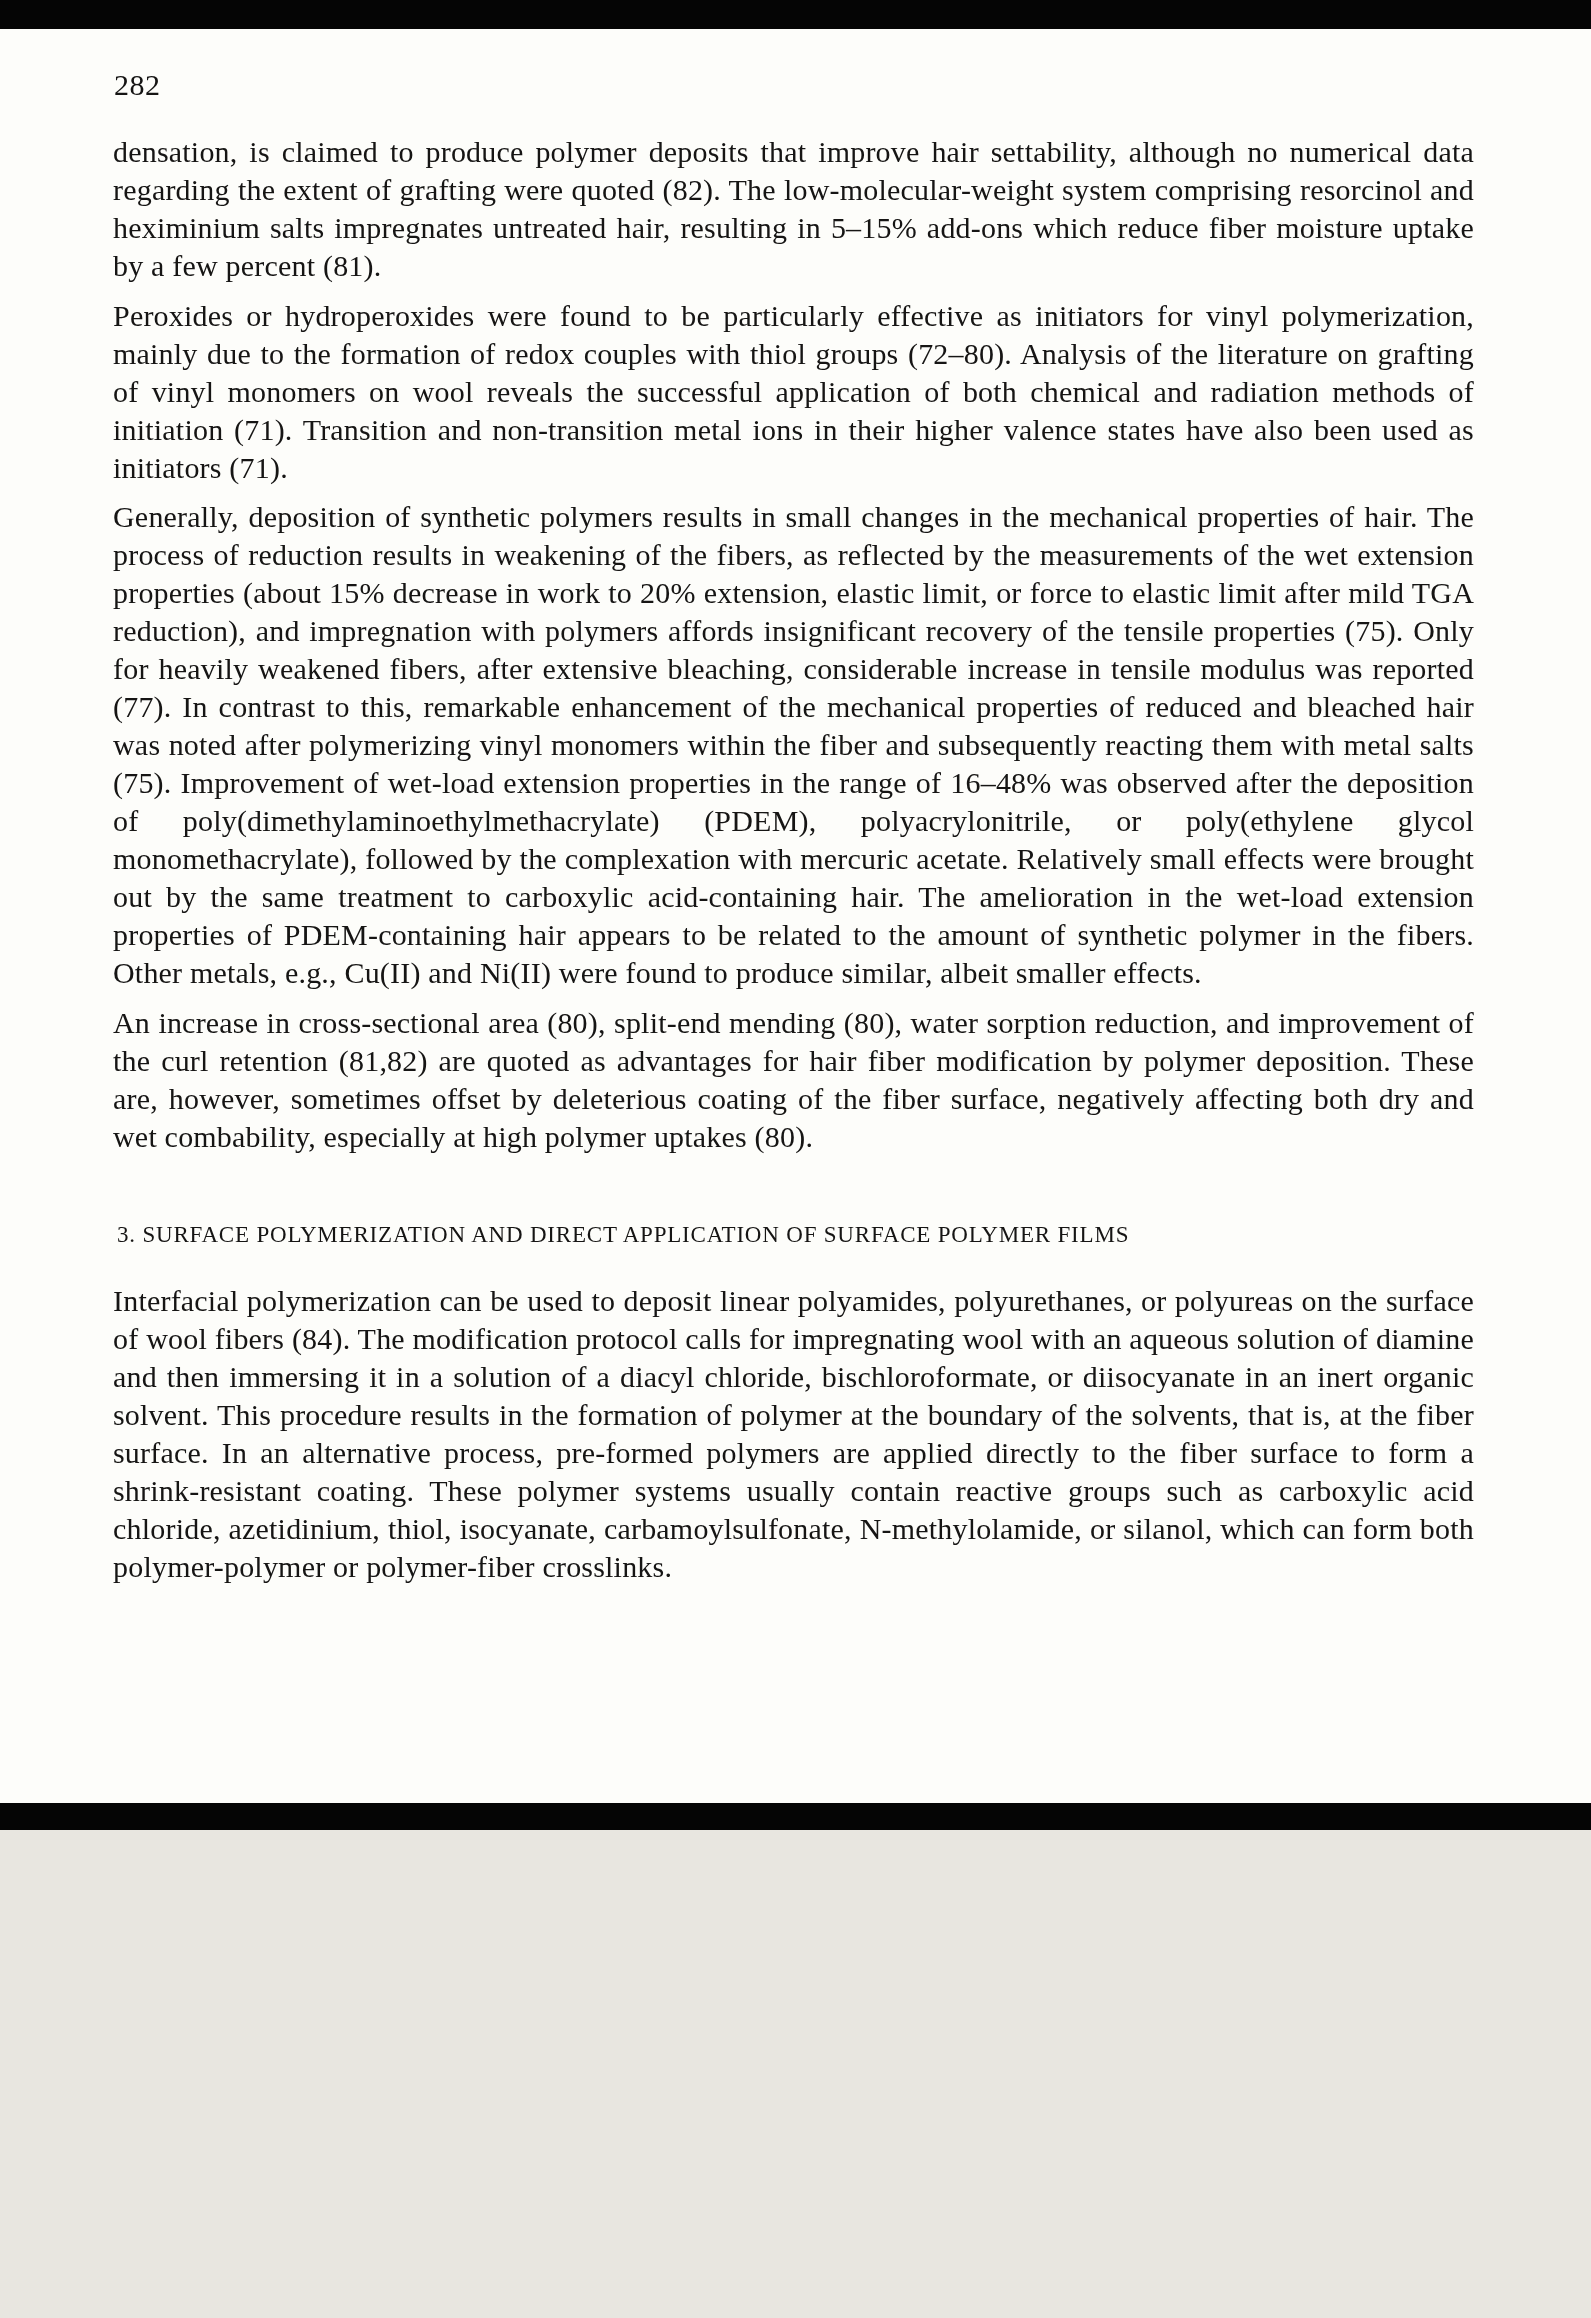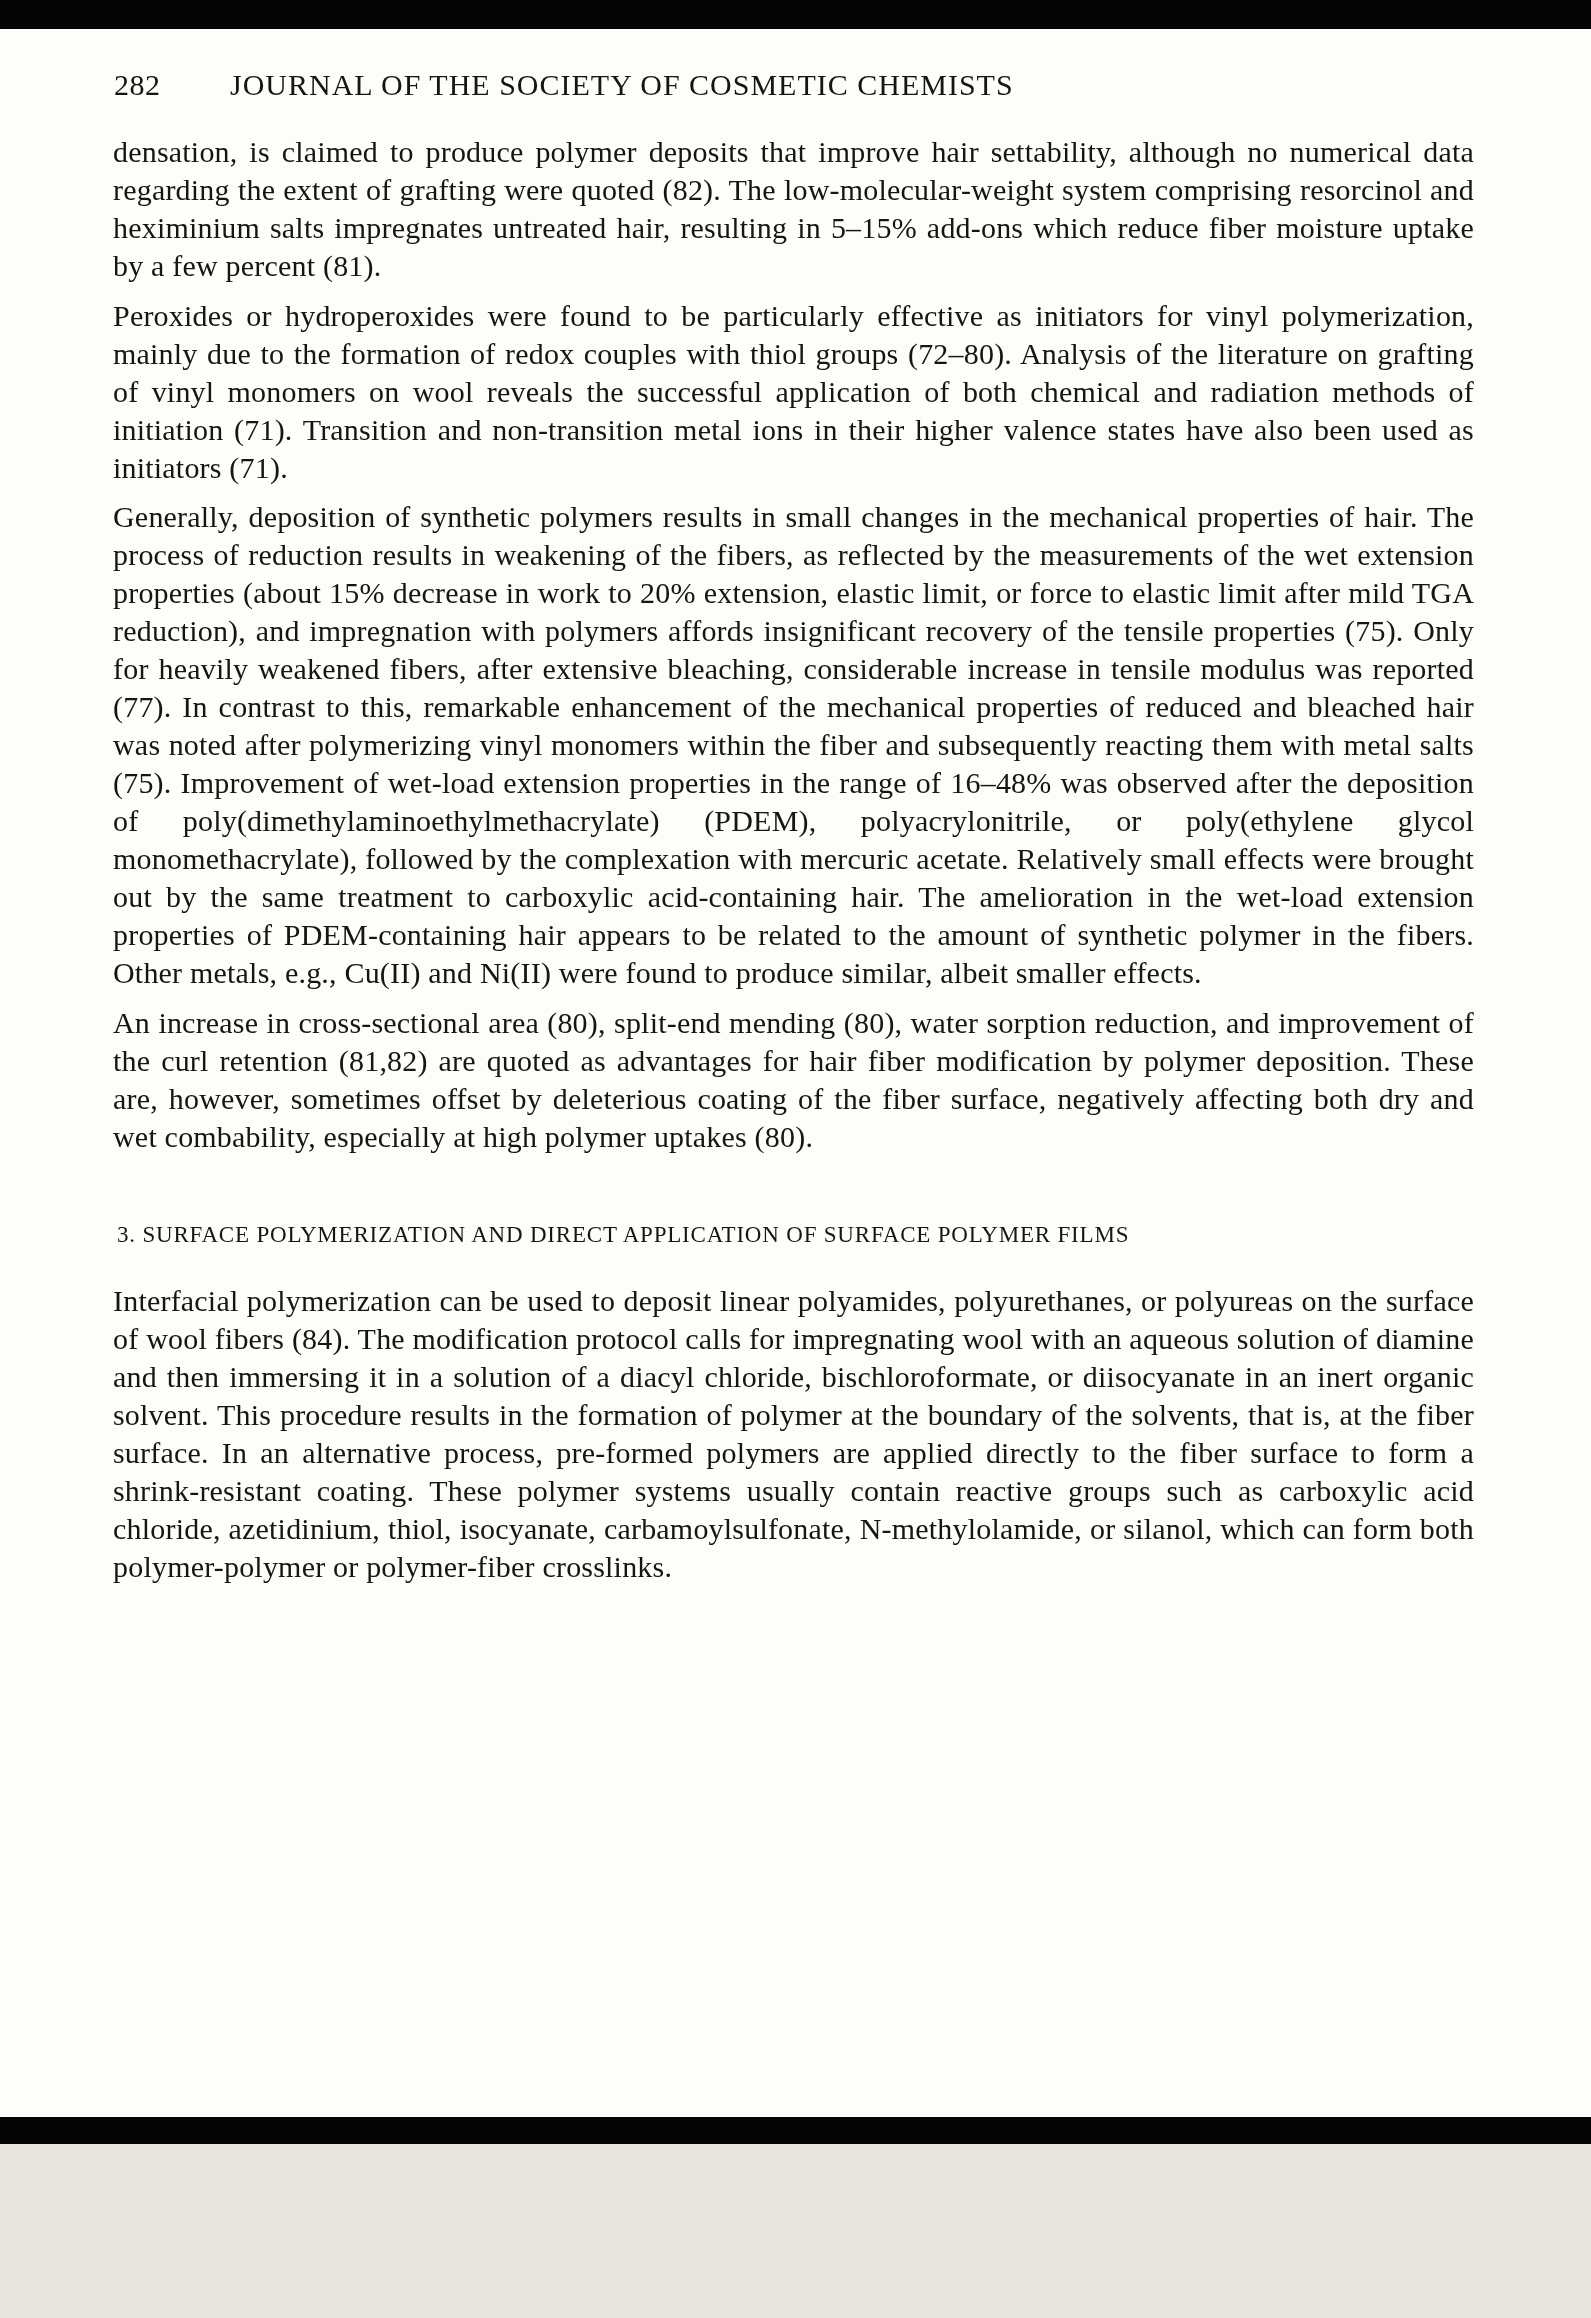--- a/index.html
+++ b/index.html
@@ -1,21 +1,21 @@
 <!DOCTYPE html>
 <html><head>
 <meta charset="utf-8">
 <style>
   * { box-sizing: border-box; }
   html, body { margin: 0; padding: 0; background: #e8e6e0; }
 
   .page {
     position: relative;
     width: 1591px;
-    height: 2144px;
+    height: 1830px;
     margin: 0 auto;
     background: #fdfdfa;
     font-family: "Liberation Serif", "DejaVu Serif", serif;
     color: #161514;
     overflow: hidden;
     padding-left: 44px;
   }
 
   .scan-bar-top {
     position: absolute;
@@ -81,21 +81,20 @@
 </style>
 </head>
 <body>
 
 <div class="page">
 
   <div class="scan-bar-top"></div>
 
   <div class="running-head">
     <span class="page-number">282</span>
-    <span class="running-title">JOURNAL OF THE SOCIETY OF COSMETIC CHEMISTS</span>
   </div>
 
   <div class="body-text">
     <p class="para">densation, is claimed to produce polymer deposits that improve hair settability, although no numerical data regarding the extent of grafting were quoted (82). The low-molecular-weight system comprising resorcinol and heximinium salts impregnates untreated hair, resulting in 5–15% add-ons which reduce fiber moisture uptake by a few percent (81).</p>
     <p class="para">Peroxides or hydroperoxides were found to be particularly effective as initiators for vinyl polymerization, mainly due to the formation of redox couples with thiol groups (72–80). Analysis of the literature on grafting of vinyl monomers on wool reveals the successful application of both chemical and radiation methods of initiation (71). Transition and non-transition metal ions in their higher valence states have also been used as initiators (71).</p>
     <p class="para">Generally, deposition of synthetic polymers results in small changes in the mechanical properties of hair. The process of reduction results in weakening of the fibers, as reflected by the measurements of the wet extension properties (about 15% decrease in work to 20% extension, elastic limit, or force to elastic limit after mild TGA reduction), and impregnation with polymers affords insignificant recovery of the tensile properties (75). Only for heavily weakened fibers, after extensive bleaching, considerable increase in tensile modulus was reported (77). In contrast to this, remarkable enhancement of the mechanical properties of reduced and bleached hair was noted after polymerizing vinyl monomers within the fiber and subsequently reacting them with metal salts (75). Improvement of wet-load extension properties in the range of 16–48% was observed after the deposition of poly(dimethylaminoethylmethacrylate) (PDEM), polyacrylonitrile, or poly(ethylene glycol monomethacrylate), followed by the complexation with mercuric acetate. Relatively small effects were brought out by the same treatment to carboxylic acid-containing hair. The amelioration in the wet-load extension properties of PDEM-containing hair appears to be related to the amount of synthetic polymer in the fibers. Other metals, e.g., Cu(II) and Ni(II) were found to produce similar, albeit smaller effects.</p>
     <p class="para">An increase in cross-sectional area (80), split-end mending (80), water sorption reduction, and improvement of the curl retention (81,82) are quoted as advantages for hair fiber modification by polymer deposition. These are, however, sometimes offset by deleterious coating of the fiber surface, negatively affecting both dry and wet combability, especially at high polymer uptakes (80).</p>
 
     <h2 class="section-heading">3. SURFACE POLYMERIZATION AND DIRECT APPLICATION OF SURFACE POLYMER FILMS</h2>
 

